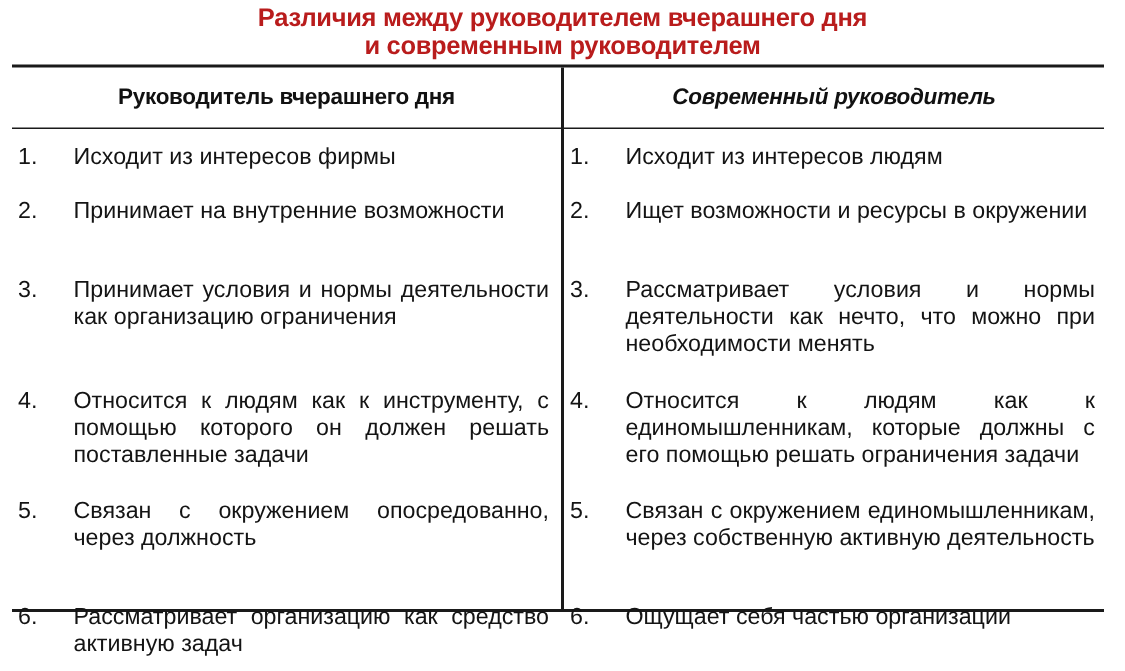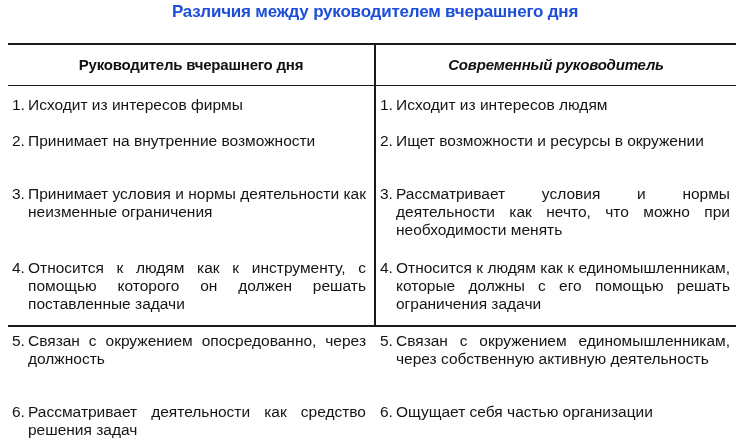--- a/index.html
+++ b/index.html
@@ -18,28 +18,28 @@
     .title {
       position: absolute;
       left: 0;
       top: 2px;
       width: 750px;
       text-align: center;
       font-weight: bold;
       font-size: 17px;
       line-height: 19px;
       letter-spacing: -0.2px;
-      color: #1d4ed8;
+      color: #b91c1c;
     }
     .table {
       position: absolute;
       left: 8px;
       top: 43px;
       width: 728px;
-      height: 284px;
+      height: 365px;
       border-top: 2px solid #1a1a1a;
       border-bottom: 2px solid #1a1a1a;
       box-sizing: border-box;
     }
     .divider {
       position: absolute;
       left: 366px;
       top: 0;
       width: 1.5px;
       height: 100%;
@@ -73,64 +73,65 @@
       color: #141414;
     }
     .item .num {
       position: absolute;
       left: 0;
       top: 0;
       width: 22px;
     }
     .item .txt {
       display: block;
-      margin-left: 16px;
+      margin-left: 37px;
       text-align: justify;
     }
     .col-left .item { left: 4px; width: 354px; }
     .col-right .item { left: 372px; width: 350px; }
   </style>
 </head>
 <body>
 
 <div class="title">
   <div>Различия между руководителем вчерашнего дня</div>
+  <div>и современным руководителем</div>
 </div>
 
 <div class="table">
   <div class="head-row">
     <div class="head-cell left">Руководитель вчерашнего дня</div>
     <div class="head-cell right">Современный руководитель</div>
   </div>
   <div class="divider"></div>
 
   <div class="col-left">
     <div class="item" style="top:51px">
       <span class="num">1.</span>
       <span class="txt">Исходит из интересов фирмы</span>
     </div>
     <div class="item" style="top:87px">
       <span class="num">2.</span>
       <span class="txt">Принимает на внутренние возможности</span>
     </div>
     <div class="item" style="top:140px">
       <span class="num">3.</span>
-      <span class="txt">Принимает условия и нормы деятельности как неизменные ограничения</span>
+      <span class="txt">Принимает условия и нормы деятельности как организацию ограничения</span>
     </div>
     <div class="item" style="top:214px">
       <span class="num">4.</span>
       <span class="txt">Относится к людям как к инструменту, с помощью которого он должен решать поставленные задачи</span>
     </div>
     <div class="item" style="top:287px">
       <span class="num">5.</span>
       <span class="txt">Связан с окружением опосредованно, через должность</span>
     </div>
     <div class="item" style="top:358px">
       <span class="num">6.</span>
-      <span class="txt">Рассматривает деятельности как средство решения задач</span>
+      <span class="txt">Рассматривает организацию как средство активную задач</span>
     </div>
   </div>
 
   <div class="col-right">
     <div class="item" style="top:51px">
       <span class="num">1.</span>
       <span class="txt">Исходит из интересов людям</span>
     </div>
     <div class="item" style="top:87px">
       <span class="num">2.</span>

